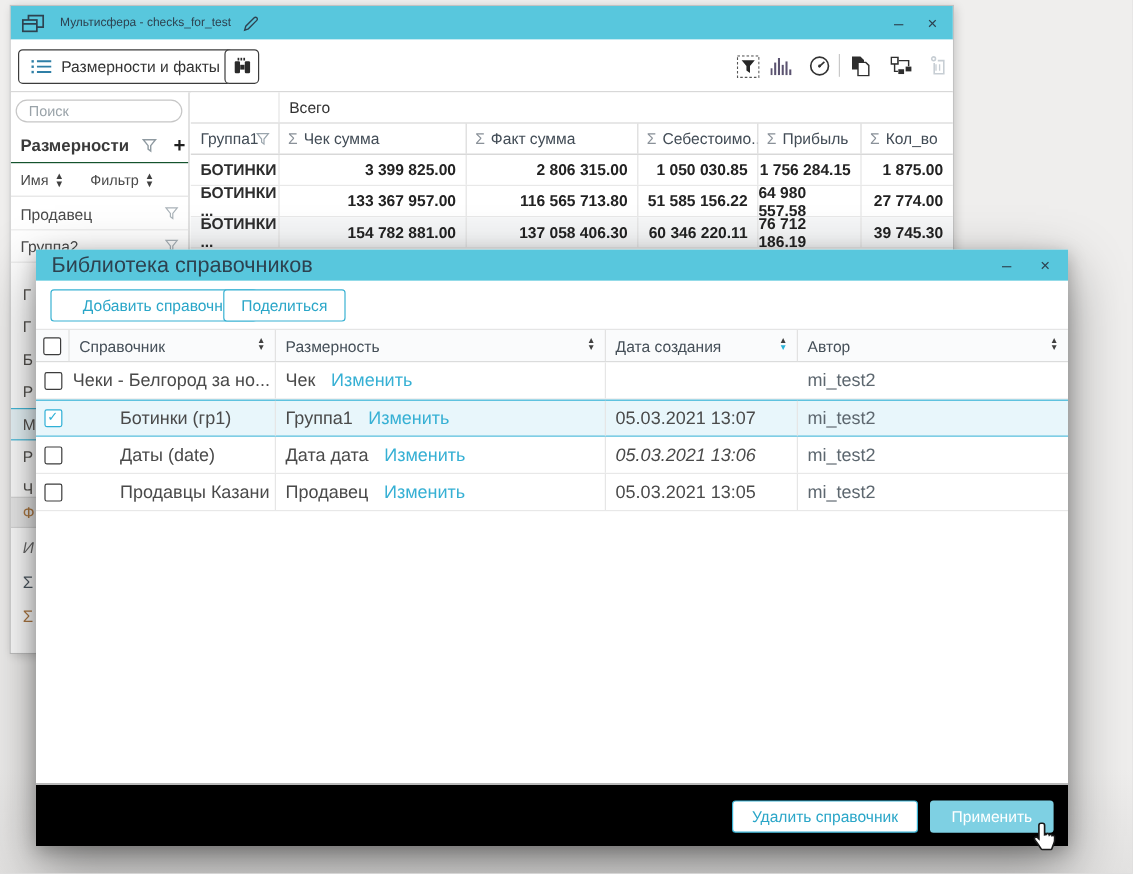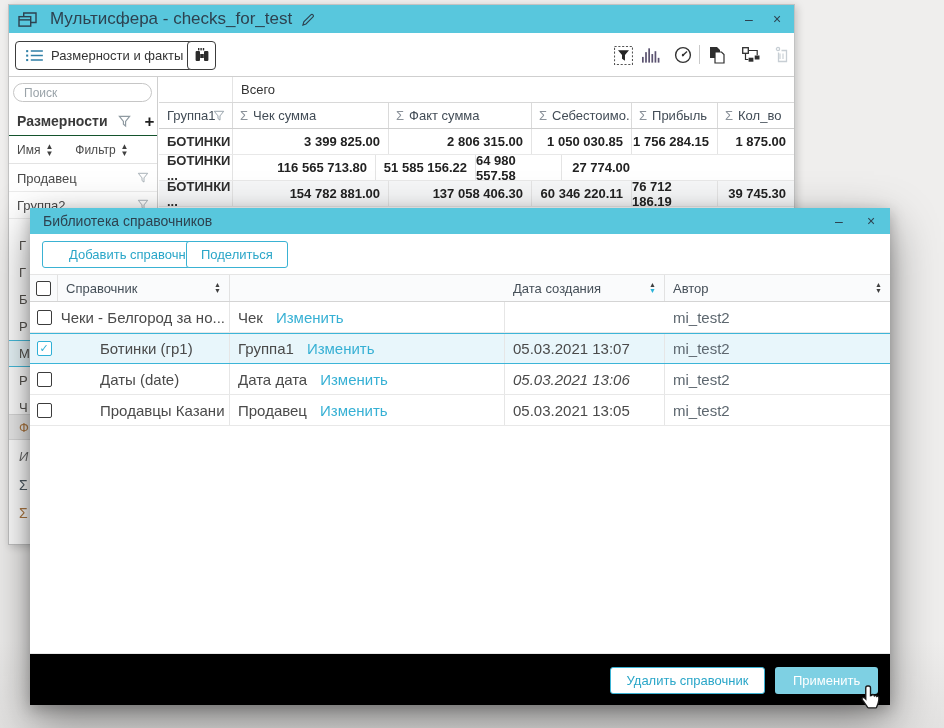--- a/index.html
+++ b/index.html
@@ -7,21 +7,21 @@
   body { font-family:"Liberation Sans", sans-serif; }
   .screen { position:relative; width:944px; height:728px; overflow:hidden;
             background:linear-gradient(180deg,#efeeed 0%,#efeeed 88%,#e3e2e1 100%); }
 
   
   .window { position:absolute; left:8px; top:4px; width:787px; height:541px;
             background:#fff; border:1px solid #c2c2c2; box-shadow:2px 2px 8px rgba(0,0,0,.18); }
   .titlebar { position:absolute; left:0; top:0; right:0; height:28px; background:#58c7dd;
               display:flex; align-items:center; }
   .titlebar .appicon { margin-left:9px; display:flex; }
-  .titlebar .title { margin-left:13px; font-size:17px; color:#2d4250; }
+  .titlebar .title { margin-left:13px; font-size:10px; color:#2d4250; }
   .titlebar .pencil { margin-left:9px; display:flex; }
   .cap-btns { position:absolute; right:6px; top:0; height:28px; display:flex; align-items:center; gap:6px; }
   .cap-btn { width:22px; height:22px; display:flex; align-items:center; justify-content:center;
              font-size:14px; color:#2d4250; cursor:default; }
 
   
   .toolbar { position:absolute; left:0; top:28px; right:0; height:44px; background:#fff;
              border-bottom:1px solid #cfcfcf; }
   .tb-btn { position:absolute; top:8px; height:29px; border:1px solid #3c3c3c; border-radius:4px;
             background:#fff; display:flex; align-items:center; gap:8px; padding:0 10px;
@@ -77,21 +77,21 @@
   .p-data .num { justify-content:flex-end; padding-right:8px; }
   .sigma { color:#8a9199; margin:0 5px 0 7px; font-size:13px; }
   .p-head .fl { position:relative; width:100%; height:100%; display:flex; align-items:center; }
   .funnel-r { position:absolute; right:7px; color:#9aa5ad; display:flex; }
 
   
   .modal { position:absolute; left:30px; top:208px; width:860px; height:497px; background:#fff;
            box-shadow:0 18px 45px rgba(0,0,0,.42), 0 4px 14px rgba(0,0,0,.25); }
   .m-titlebar { position:absolute; left:0; top:0; right:0; height:26px; background:#58c7dd;
                 display:flex; align-items:center; }
-  .m-titlebar .t { margin-left:13px; font-size:14px; color:#2d4250; }
+  .m-titlebar .t { margin-left:13px; font-size:18px; color:#2d4250; }
   .m-caps { position:absolute; right:8px; top:0; height:26px; display:flex; align-items:center; gap:10px; }
   .m-actions { position:absolute; left:0; top:26px; right:0; height:40px; background:#fff; }
   .o-btn { position:absolute; top:7px; height:27px; border:1px solid #3ab2d3; border-radius:3px;
            background:#fff; color:#2aa6c8; font-size:13px; display:flex; align-items:center;
            justify-content:center; padding:0 14px; }
   .m-table { position:absolute; left:0; top:66px; right:0; }
   .m-hrow { position:absolute; left:0; top:0; height:28px; right:0; background:#fafbfc;
             border-top:1px solid #e5e5e5; border-bottom:1px solid #d4d4d4; }
   .m-col { position:absolute; top:0; height:100%; border-right:1px solid #e2e2e2;
            display:flex; align-items:center; font-size:13px; color:#454f58; }
@@ -343,20 +343,21 @@
       <div class="p-row p-data" style="top:52px;">
         <div class="p-cell name" style="width:74px;">БОТИНКИ</div>
         <div class="p-cell num" style="width:156px;">3 399 825.00</div>
         <div class="p-cell num" style="width:143px;">2 806 315.00</div>
         <div class="p-cell num" style="width:100px;">1 050 030.85</div>
         <div class="p-cell num" style="width:86px;">1 756 284.15</div>
         <div class="p-cell num" style="width:76px; border-right:none;">1 875.00</div>
       </div>
       <div class="p-row p-data" style="top:78px;">
         <div class="p-cell name" style="width:74px;">БОТИНКИ ...</div>
+        <div class="p-cell num" style="width:156px;">133 367 957.00</div>
         <div class="p-cell num" style="width:143px;">116 565 713.80</div>
         <div class="p-cell num" style="width:100px;">51 585 156.22</div>
         <div class="p-cell num" style="width:86px;">64 980 557.58</div>
         <div class="p-cell num" style="width:76px; border-right:none;">27 774.00</div>
       </div>
       <div class="p-row p-data" style="top:104px; background:#f6f7f8;">
         <div class="p-cell name" style="width:74px;">БОТИНКИ ...</div>
         <div class="p-cell num" style="width:156px;">154 782 881.00</div>
         <div class="p-cell num" style="width:143px;">137 058 406.30</div>
         <div class="p-cell num" style="width:100px;">60 346 220.11</div>
@@ -382,20 +383,24 @@
 
     <div class="m-table">
       <div class="m-hrow">
         <div class="m-col" style="left:0; width:28px;">
           <span class="cb" style="margin-left:6px;"></span>
         </div>
         <div class="m-col" style="left:28px; width:172px;">
           <span class="cap">Справочник</span>
             <span class="sort"></span>
         </div>
+        <div class="m-col" style="left:200px; width:275px;">
+          <span class="cap">Размерность</span>
+            <span class="sort"></span>
+        </div>
         <div class="m-col" style="left:475px; width:160px;">
           <span class="cap">Дата создания</span>
             <span class="sort desc-active"></span>
         </div>
         <div class="m-col" style="left:635px; width:225px; border-right:none;">
           <span class="cap">Автор</span>
             <span class="sort"></span>
         </div>
       </div>
 

